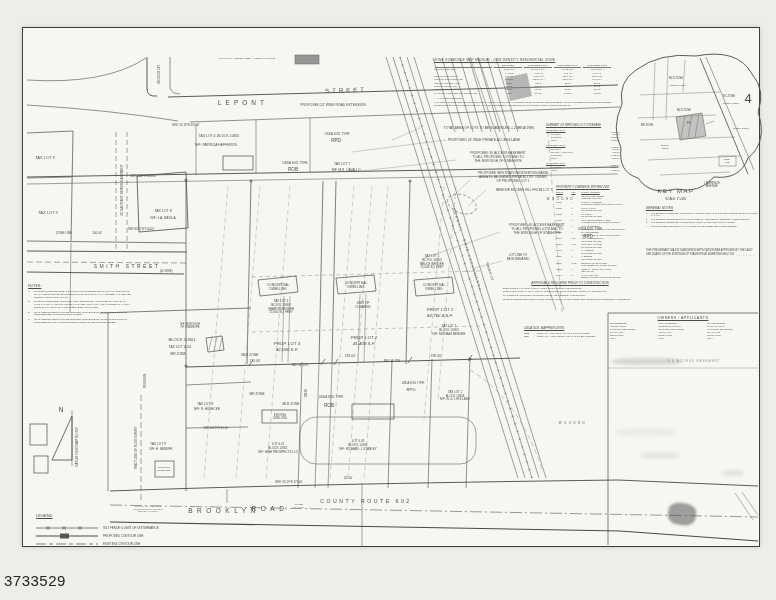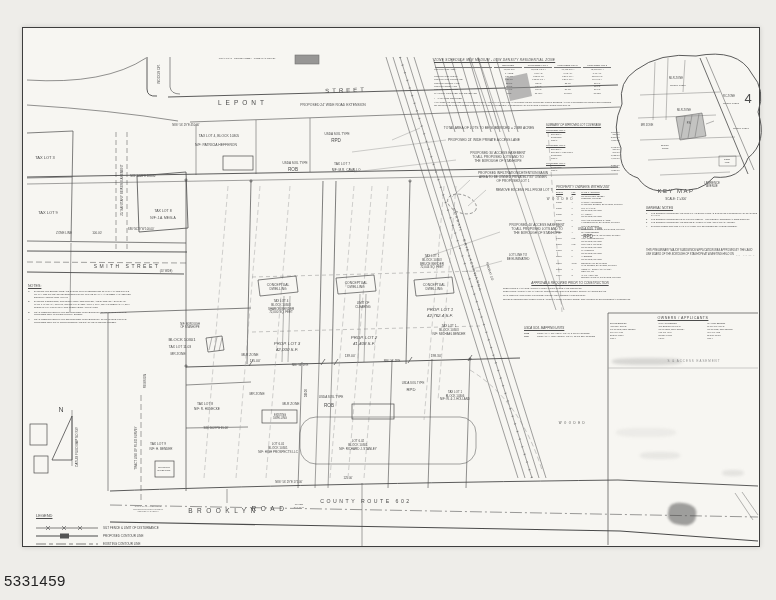--- a/index.html
+++ b/index.html
@@ -693,20 +693,20 @@
       </div>
   </div>
 
   <div id="legend-title">LEGEND</div>
   <div id="legend-items">
       <div class="legitem">SILT FENCE &amp; LIMIT OF DISTURBANCE</div>
       <div class="legitem">PROPOSED CONTOUR LINE</div>
       <div class="legitem">EXISTING CONTOUR LINE</div>
     </div>
 
-  <div class="docnum">5331459</div>
+  <div class="docnum">3733529</div>
 
   <div class="smudge" style="left:612px;top:358px;width:70px;height:7px;background:rgba(120,120,120,.25);"></div>
   <div class="smudge" style="left:616px;top:428px;width:60px;height:9px;background:rgba(120,120,120,.08);"></div>
   <div class="smudge" style="left:640px;top:452px;width:40px;height:7px;background:rgba(120,120,120,.12);"></div>
   <div class="smudge" style="left:668px;top:503px;width:28px;height:22px;background:rgba(70,70,70,.5);filter:blur(1px);transform:rotate(8deg);"></div>
   <div class="smudge" style="left:722px;top:470px;width:22px;height:6px;background:rgba(120,120,120,.15);"></div>
 </div>
 
 </body></html>

